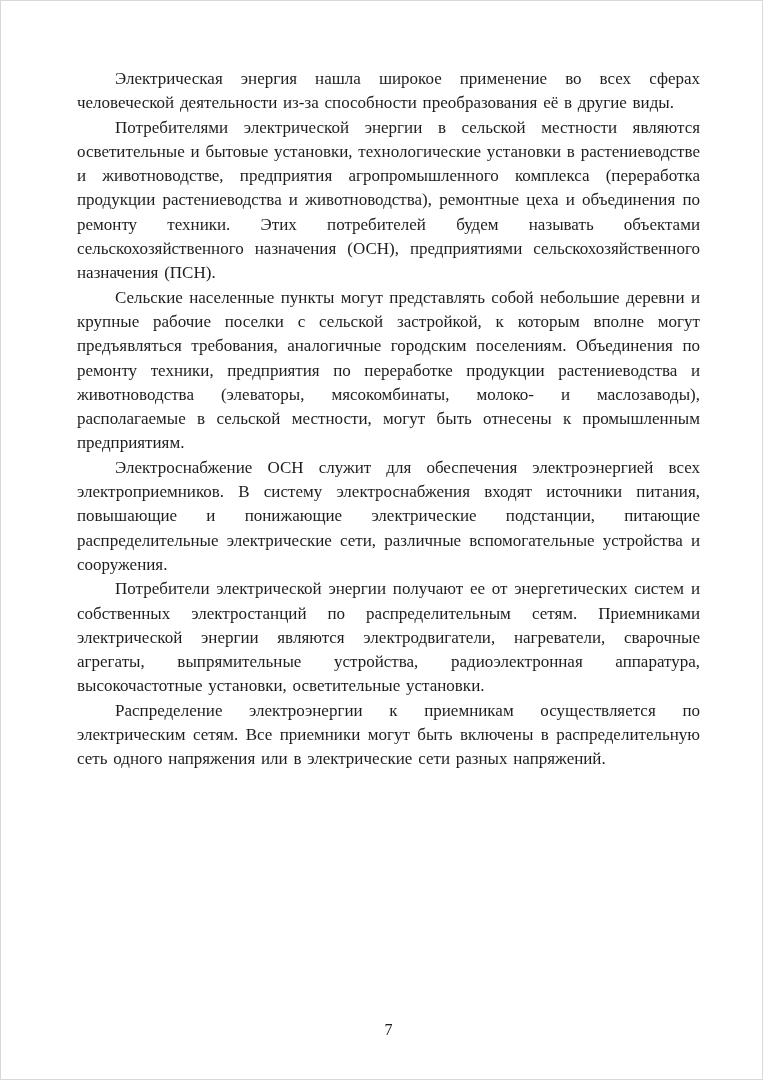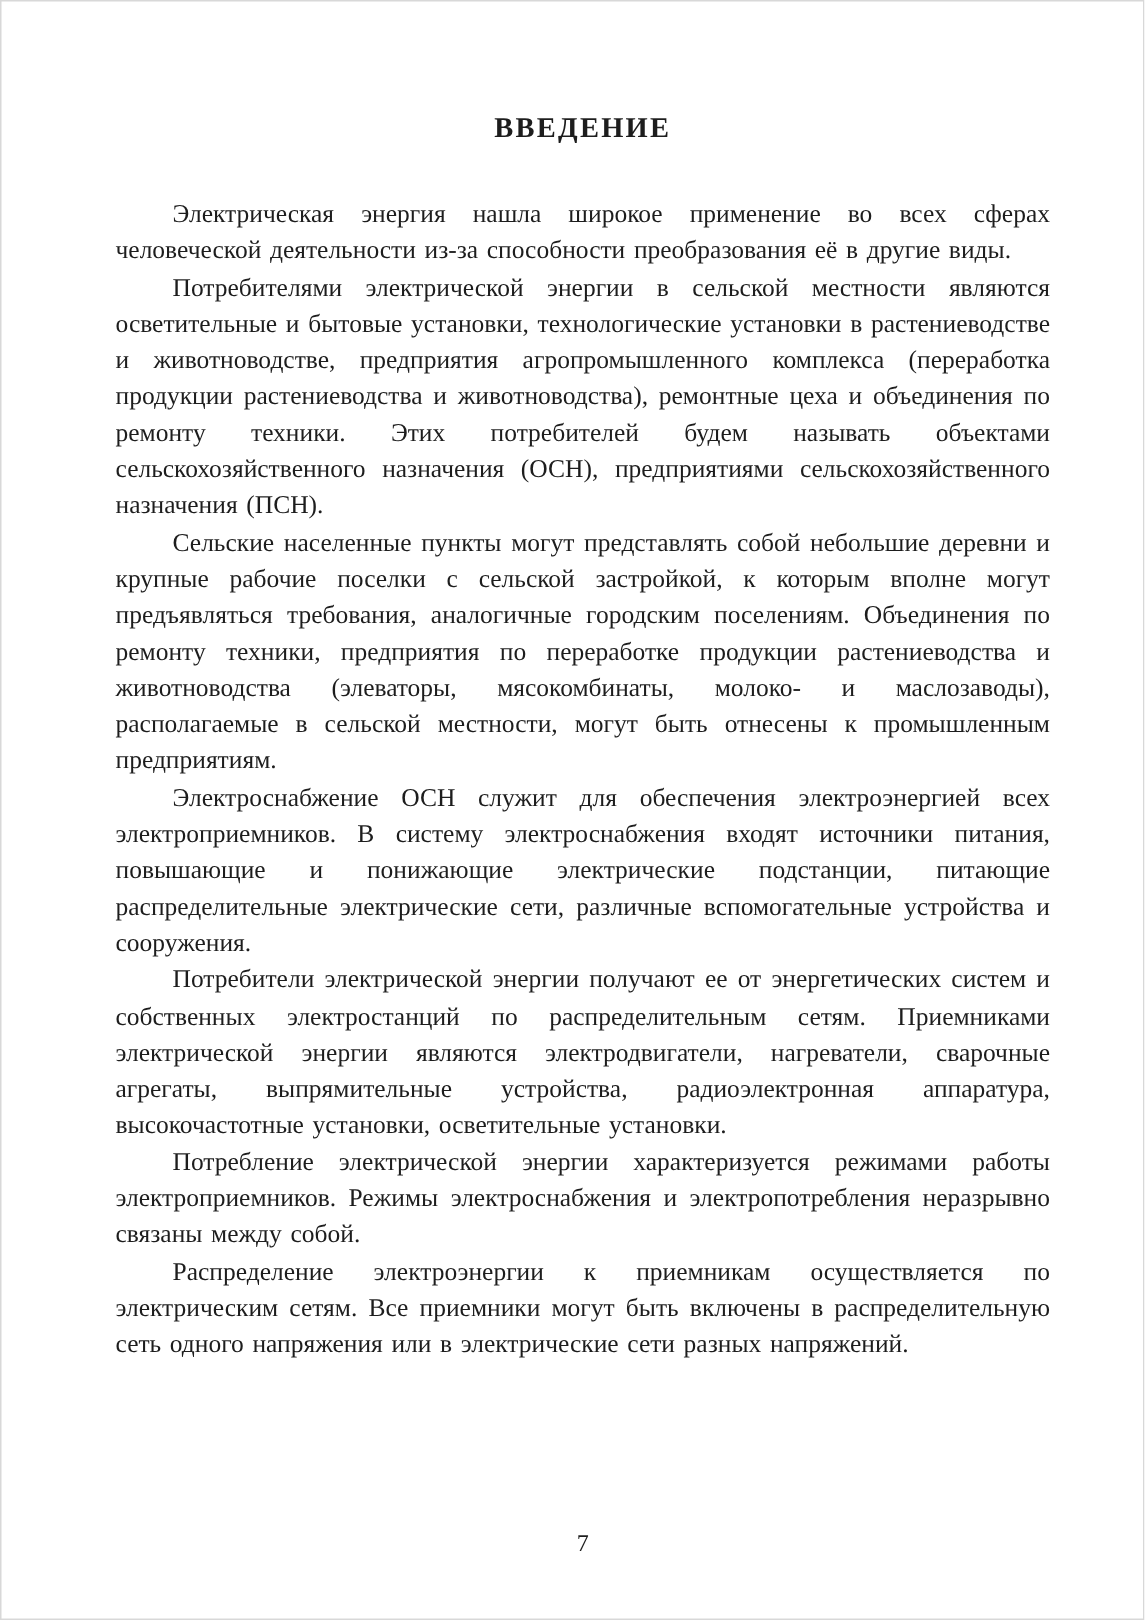--- a/index.html
+++ b/index.html
@@ -38,26 +38,24 @@
     margin-top: auto;
     text-align: center;
     font-size: 16px;
     padding-bottom: 12px;
   }
 </style>
 </head>
 <body>
 
 <div class="page">
-  <h1 class="title">ВВЕДЕНИЕ</h1>
 
   <div class="body-text">
     <p>Электрическая энергия нашла широкое применение во всех сферах человеческой деятельности из-за способности преобразования её в другие виды.</p>
     <p>Потребителями электрической энергии в сельской местности являются осветительные и бытовые установки, технологические установки в растениеводстве и животноводстве, предприятия агропромышленного комплекса (переработка продукции растениеводства и животноводства), ремонтные цеха и объединения по ремонту техники. Этих потребителей будем называть объектами сельскохозяйственного назначения (ОСН), предприятиями сельскохозяйственного назначения (ПСН).</p>
     <p>Сельские населенные пункты могут представлять собой небольшие деревни и крупные рабочие поселки с сельской застройкой, к которым вполне могут предъявляться требования, аналогичные городским поселениям. Объединения по ремонту техники, предприятия по переработке продукции растениеводства и животноводства (элеваторы, мясокомбинаты, молоко- и маслозаводы), располагаемые в сельской местности, могут быть отнесены к промышленным предприятиям.</p>
     <p>Электроснабжение ОСН служит для обеспечения электроэнергией всех электроприемников. В систему электроснабжения входят источники питания, повышающие и понижающие электрические подстанции, питающие распределительные электрические сети, различные вспомогательные устройства и сооружения.</p>
     <p>Потребители электрической энергии получают ее от энергетических систем и собственных электростанций по распределительным сетям. Приемниками электрической энергии являются электродвигатели, нагреватели, сварочные агрегаты, выпрямительные устройства, радиоэлектронная аппаратура, высокочастотные установки, осветительные установки.</p>
-    <p>Потребление электрической энергии характеризуется режимами работы электроприемников. Режимы электроснабжения и электропотребления неразрывно связаны между собой.</p>
     <p>Распределение электроэнергии к приемникам осуществляется по электрическим сетям. Все приемники могут быть включены в распределительную сеть одного напряжения или в электрические сети разных напряжений.</p>
   </div>
 
   <div class="page-number">7</div>
 </div>
 
 </body></html>

